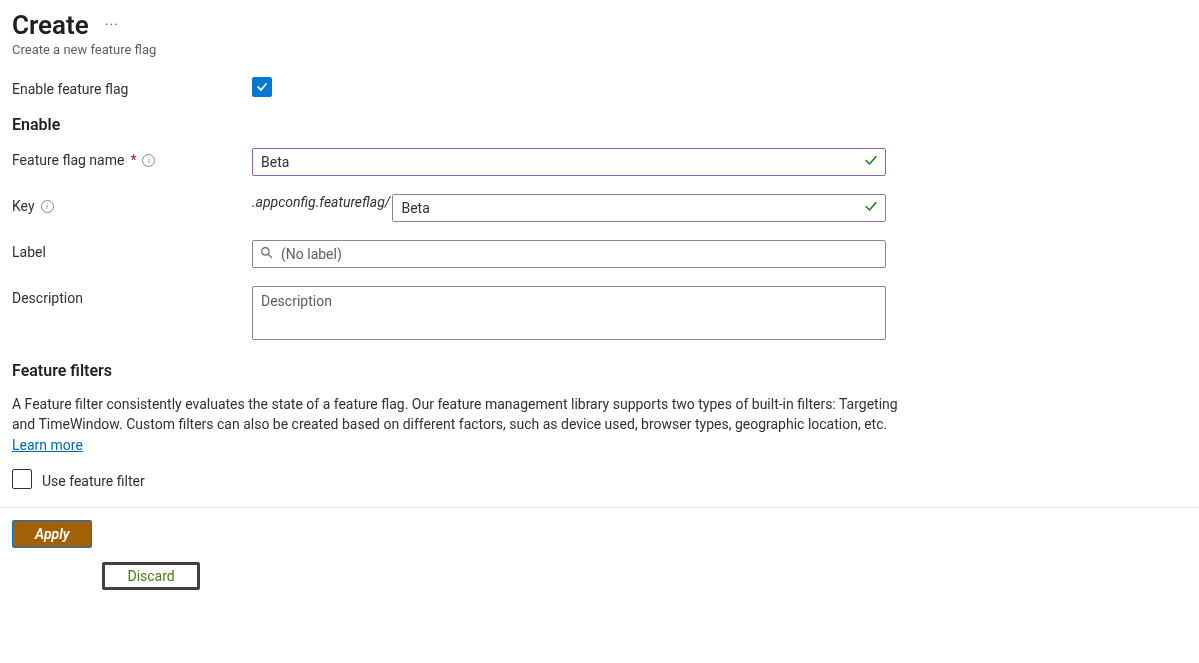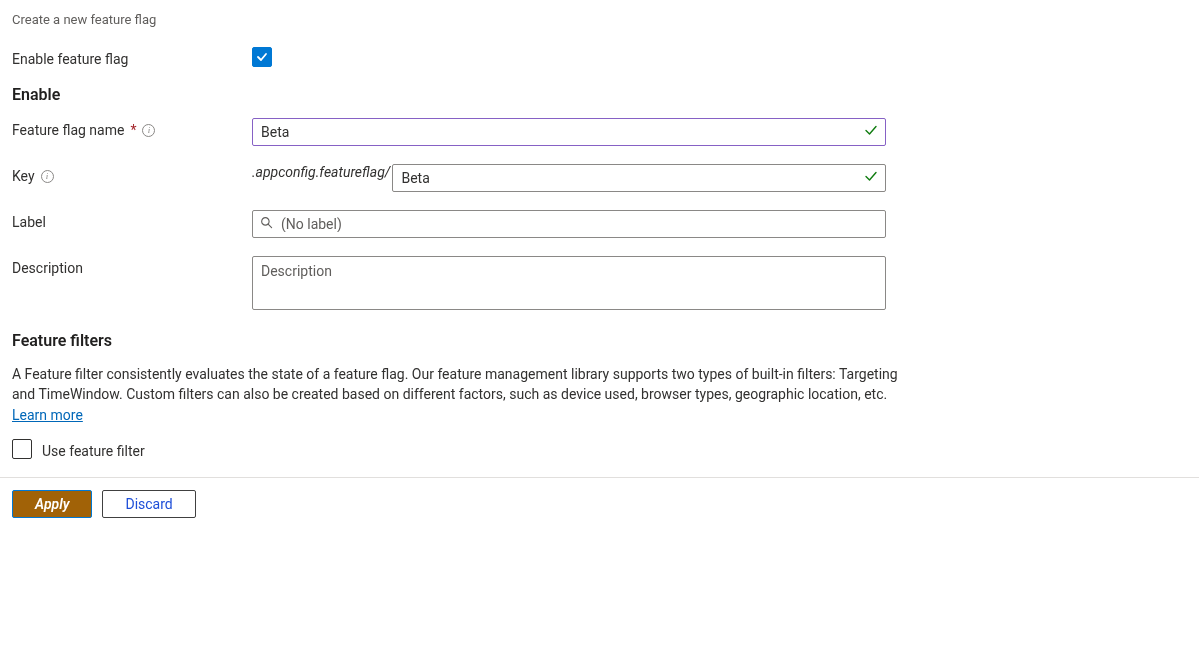--- a/index.html
+++ b/index.html
@@ -196,28 +196,33 @@
   }
   .btn-primary {
     background: #a16207;
     border: 1px solid #0078d4;
     color: #fff;
     font-weight: 600;
     font-style: italic;
   }
   .btn-secondary {
     background: #fff;
-    border: 1px solid #404040;
-    color: #1d4ed8;
+    border: 3px solid #404040;
+    color: #4d7c0f;
+    margin-top: 42px;
   }
 </style>
 </head>
 <body>
 
 <div class="page">
+  <div class="header-row">
+    <h1 class="page-title">Create</h1>
+    <span class="more-dots">···</span>
+  </div>
   <div class="subtitle">Create a new feature flag</div>
 
 
   <div class="form">
 
     <div class="form-row">
       <div class="label-col">Enable feature flag</div>
       <div class="field-col">
         <span class="azure-checkbox">
           <svg width="14" height="14" viewBox="0 0 14 14">

